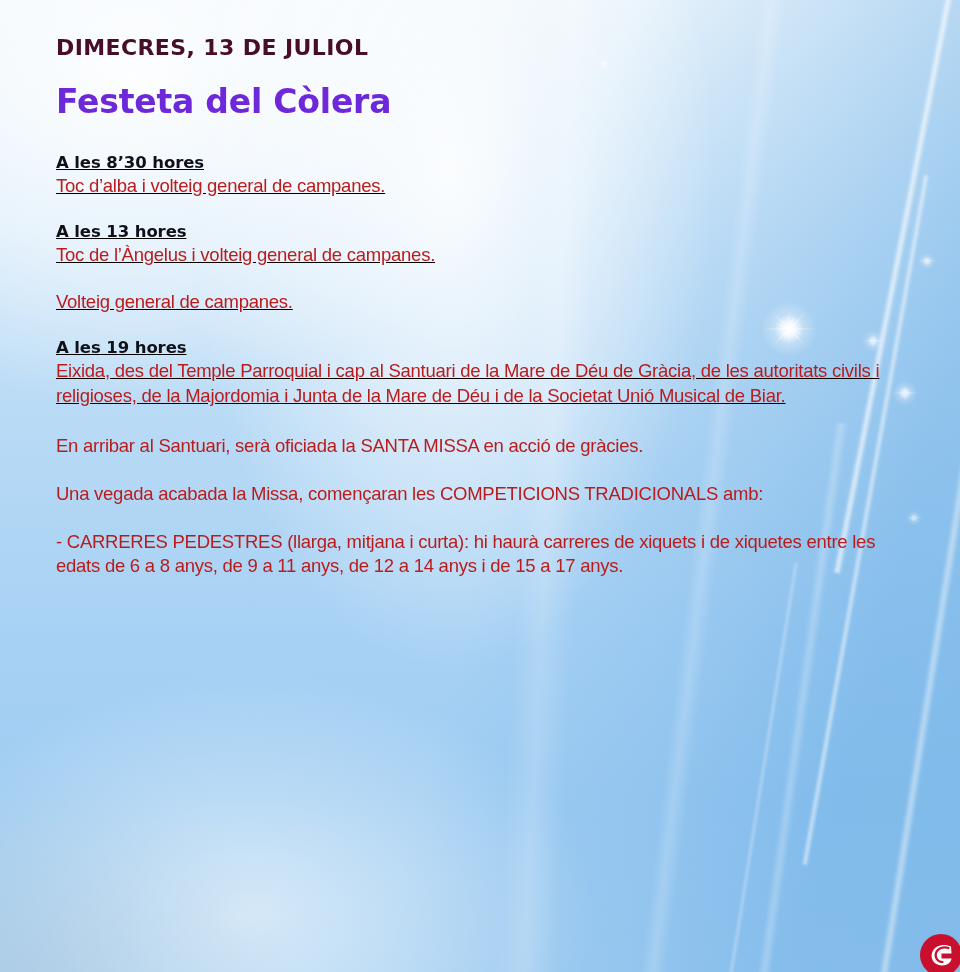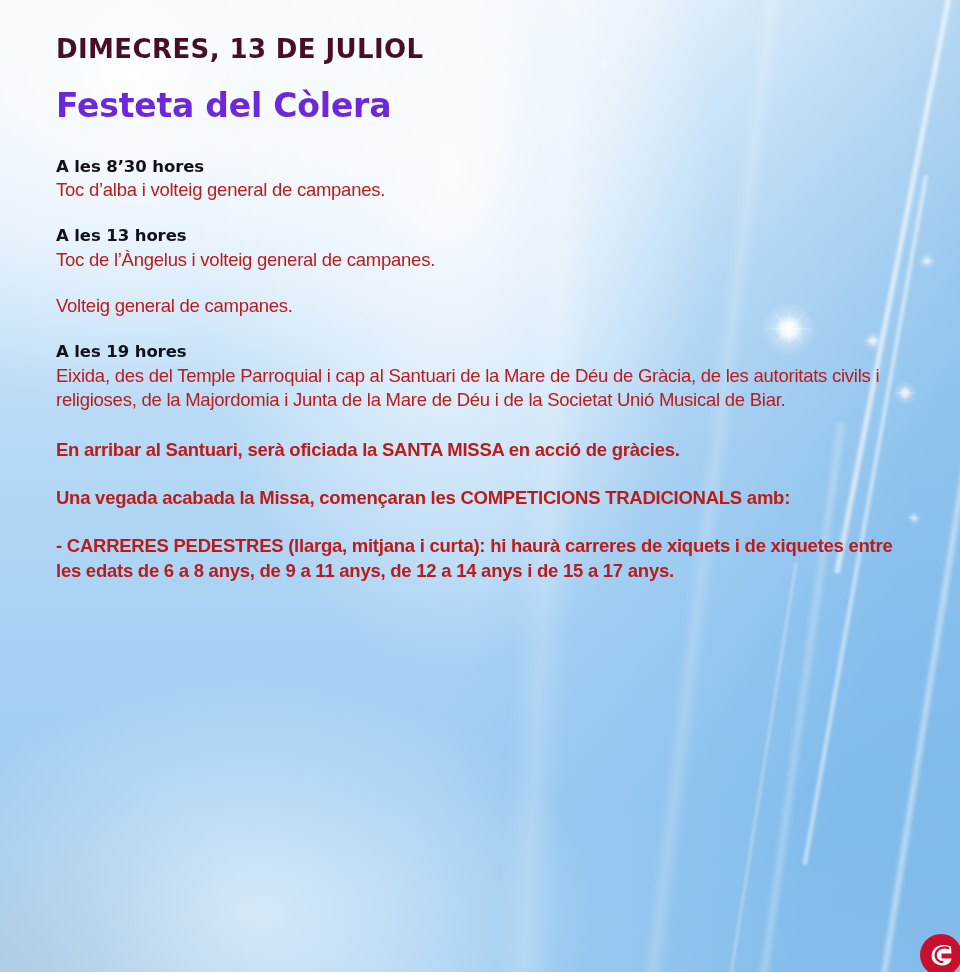--- a/index.html
+++ b/index.html
@@ -123,38 +123,38 @@
     position: absolute;
     left: 56px;
     top: 36px;
     width: 866px;
     z-index: 5;
   }
 
   .kicker {
     font-family: "DejaVu Sans", sans-serif;
     font-weight: bold;
-    font-size: 26px;
+    font-size: 22px;
     letter-spacing: 0.4px;
     color: #480d28;
     margin: 0 0 26px 0;
     line-height: 1.05;
   }
 
   .poster-title {
     font-family: "DejaVu Sans", sans-serif;
     font-weight: bold;
     font-size: 33px;
     letter-spacing: -0.2px;
     color: #6d28d9;
     margin: 0 0 32px 0;
     line-height: 1.05;
   }
 
-  .entry { margin: 0 0 22px 0; }
+  .entry { margin: 0 0 22px 0; text-decoration: underline; }
 
   .entry-time {
     font-family: "DejaVu Sans", sans-serif;
     font-weight: bold;
     font-size: 16.5px;
     color: #101018;
     line-height: 1.30;
     margin: 0 0 1px 0;
     letter-spacing: -0.1px;
   }
@@ -165,21 +165,21 @@
     font-family: "Liberation Sans", sans-serif;
     font-size: 18.5px;
     color: #b91c1c;
     line-height: 1.34;
     margin: 0;
     letter-spacing: -0.25px;
   }
 
   .entry.wide .entry-desc { max-width: 866px; }
 
-  .para { margin: 16px 0 23px 0; font-weight: bold; }
+  .para { margin: 16px 0 23px 0; }
   .para.tight { margin-bottom: 19px; }
 
   .block-last { margin-top: 4px; }
   .sub-line.caps { letter-spacing: -0.1px; }
 
   
   #logo {
     position: absolute;
     right: -4px;
     bottom: -6px;

